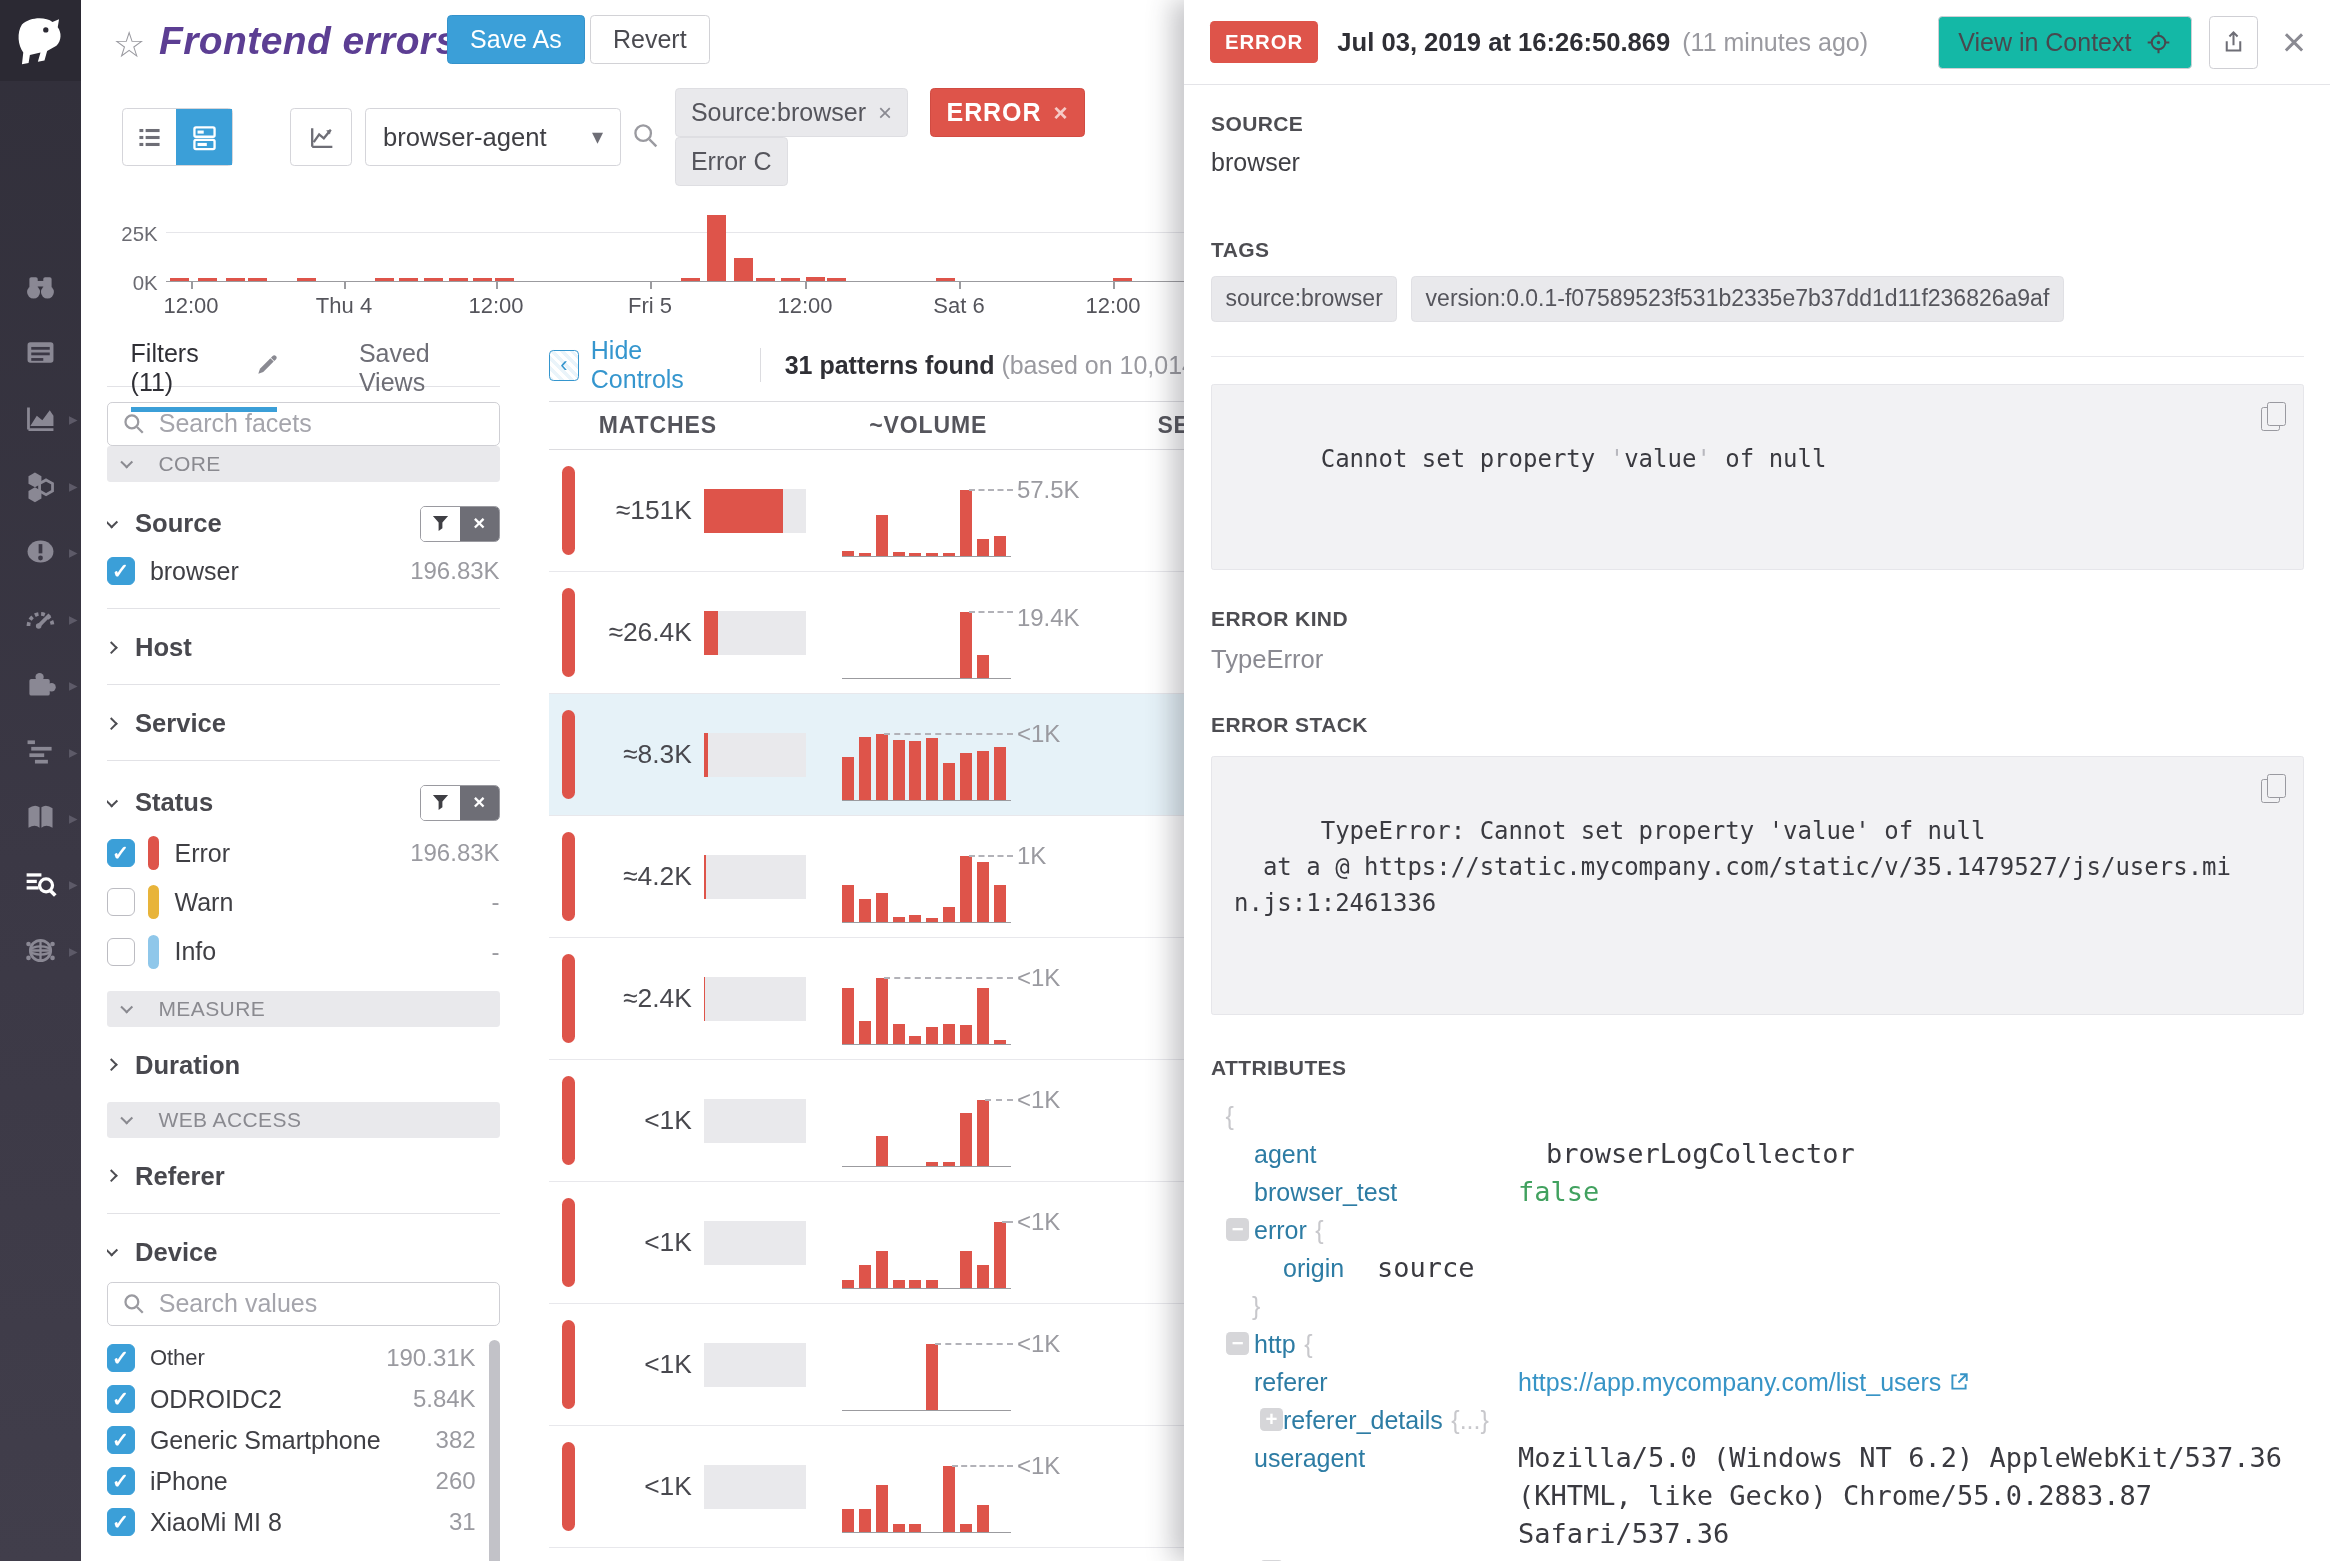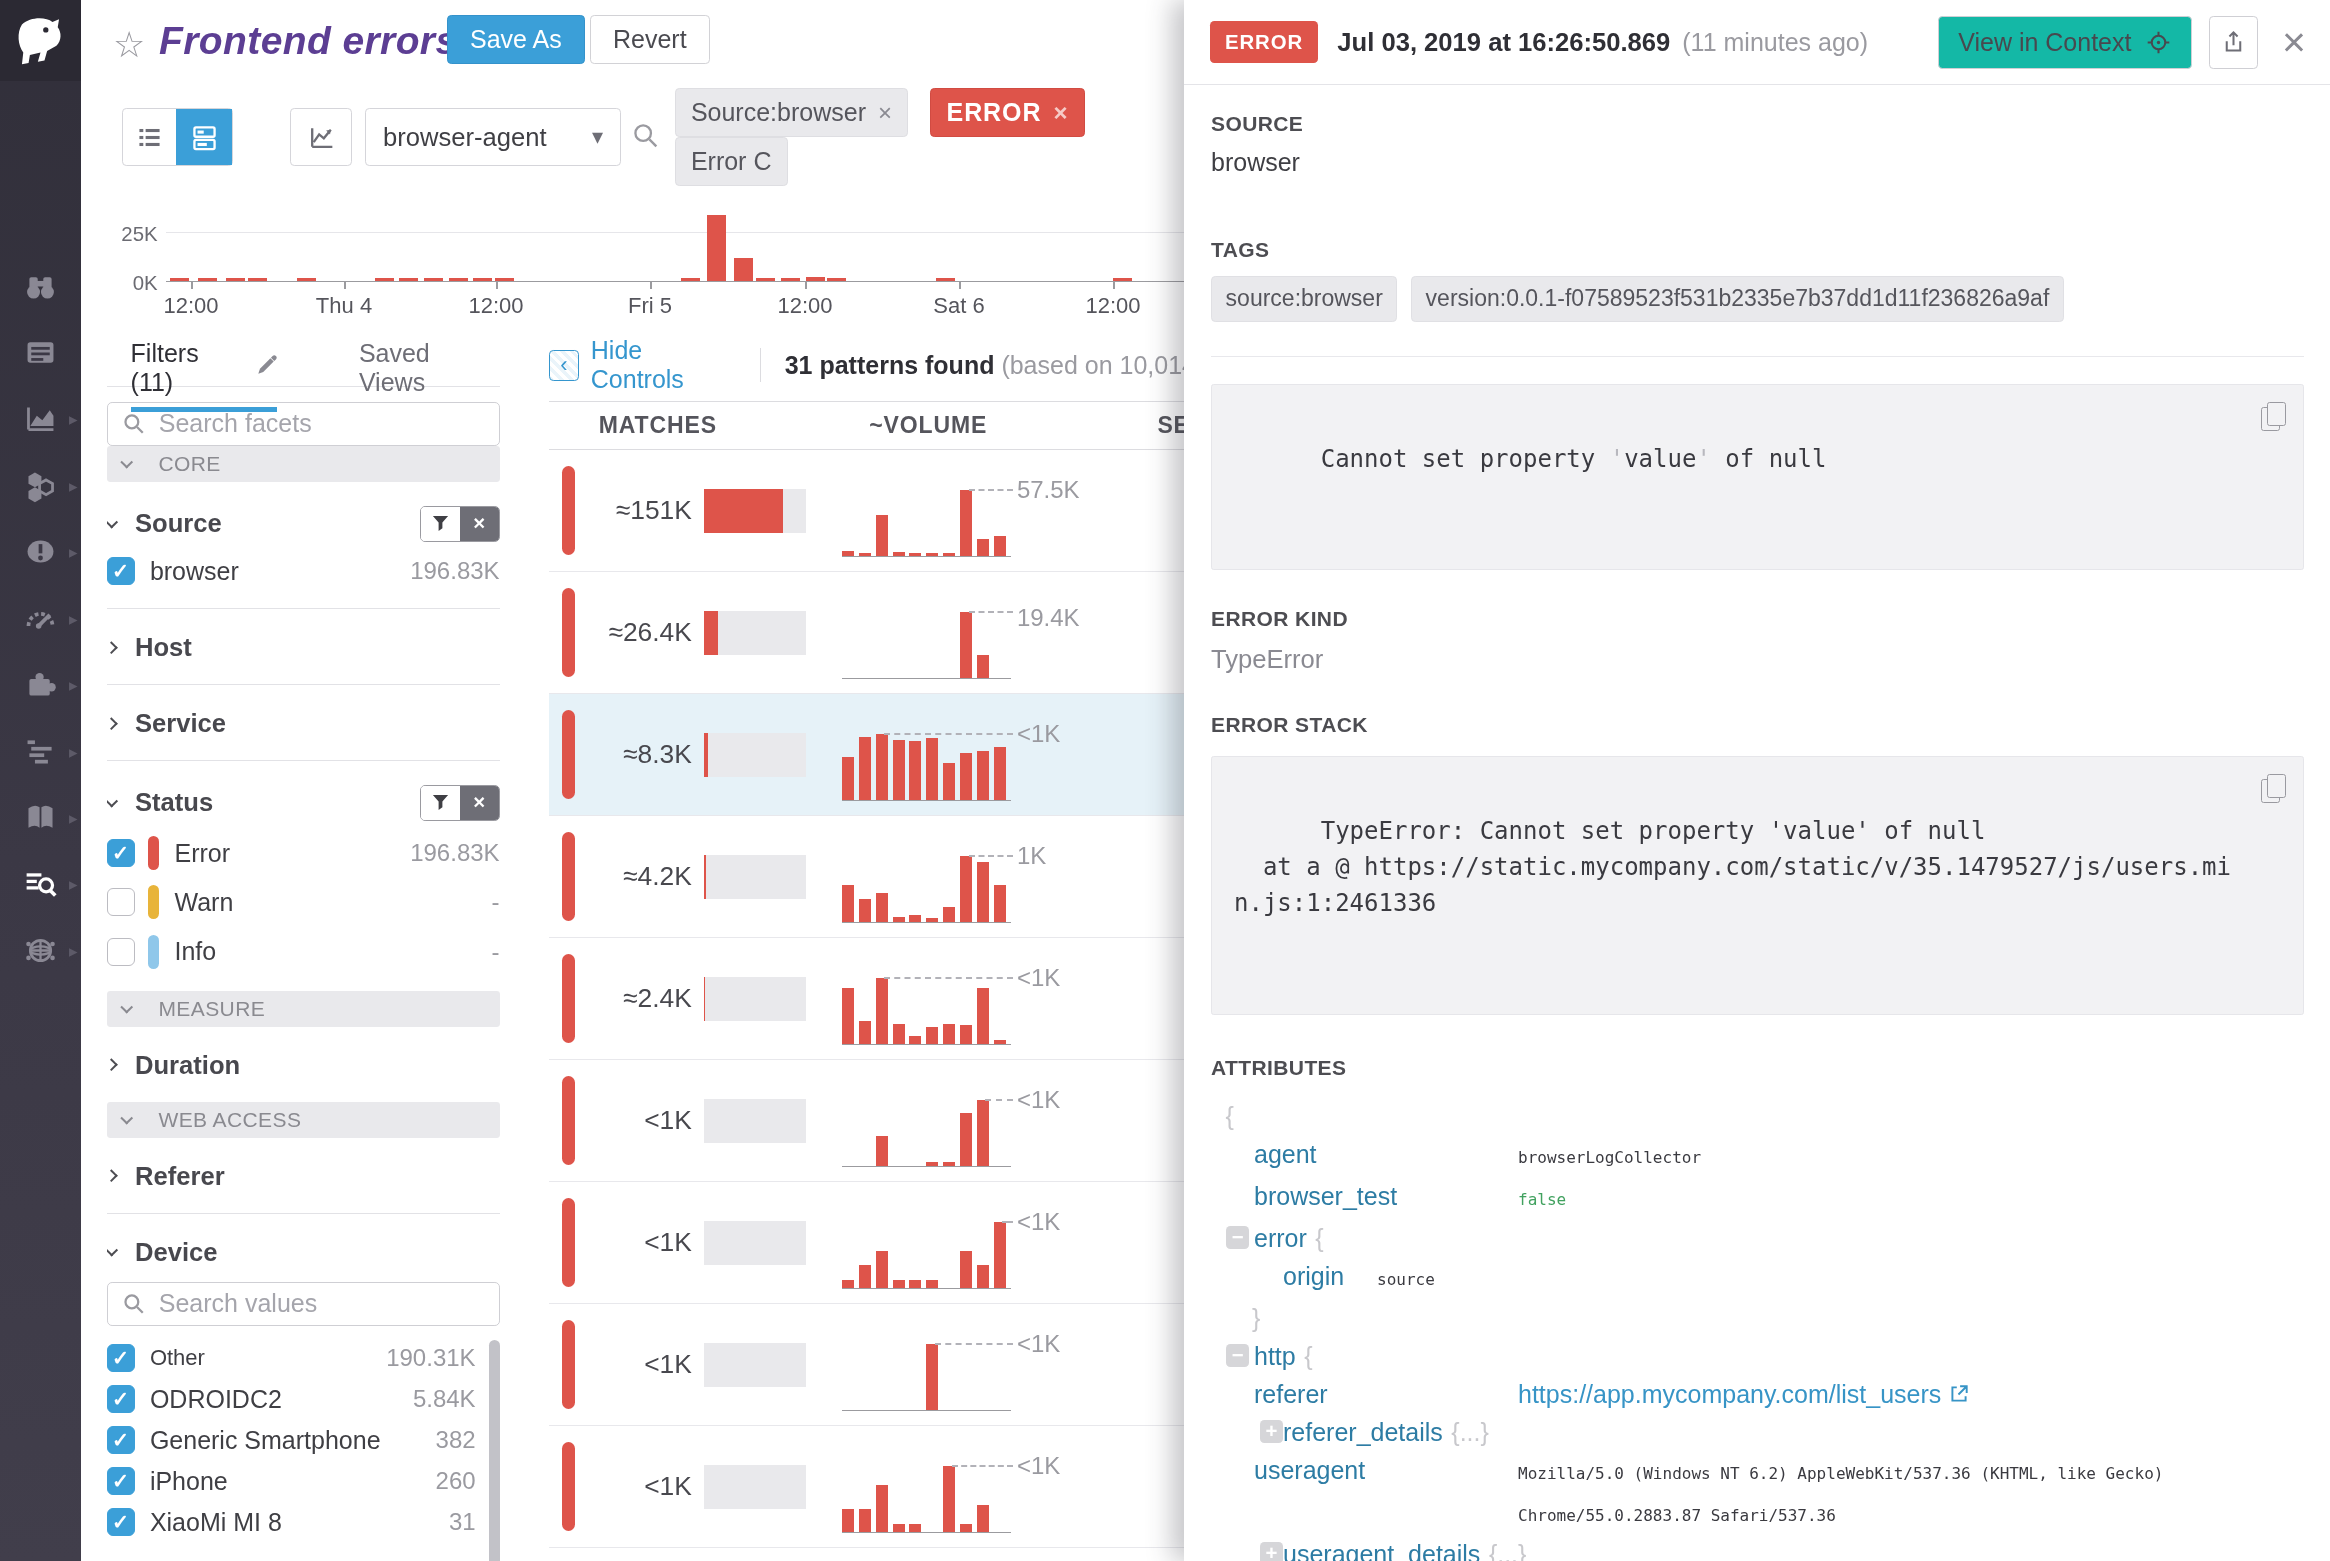--- a/index.html
+++ b/index.html
@@ -130,21 +130,21 @@
   .copy-ic { position:absolute; top:17px; right:17px; width:25.6px; height:31px; cursor:pointer; }
   .copy-ic:before { content:""; position:absolute; left:0; top:5.1px; width:17px; height:22px; border:1.7px solid #9a9aa0; border-radius:2.6px; background:#f2f2f4; }
   .copy-ic:after { content:""; position:absolute; left:6px; top:0; width:17px; height:22px; border:1.7px solid #9a9aa0; border-radius:2.6px; background:#f2f2f4; }
   .kind-value { font-size:25.6px; color:#8a8a92; margin-top:13.6px; }
   
   #attr-tree { margin-top:17px; font-size:25px; }
   .t-row { position:relative; min-height:38px; line-height:38px; display:flex; align-items:flex-start; }
   .t-brace { color:#c8c8cc; }
   .t-key { color:#2d7ca4; cursor:pointer; }
   .t-toggle { position:absolute; top:7.7px; width:23px; height:23px; background:#d6d6d9; border-radius:4.3px; color:#fff; font-size:20.4px; font-weight:bold; line-height:23px; text-align:center; cursor:pointer; }
-  .t-val { font-family:"DejaVu Sans Mono", monospace; font-size:16px; color:#3a3a40; }
+  .t-val { font-family:"DejaVu Sans Mono", monospace; font-size:27px; color:#3a3a40; }
   .t-val.kw, .t-val.num { color:#41a15f; }
   .t-val.link { font-family:"Liberation Sans", sans-serif; font-size:25px; color:#3794c6; cursor:pointer; }
   .t-ellipsis { color:#c8c8cc; margin-left:8.5px; }
 </style>
 </head>
 <body>
 
 <div id="leftnav">
   <div id="logo">
     <svg width="53" height="53" viewBox="0 0 40 40">
@@ -747,21 +747,21 @@
       <span id="stack-text">TypeError: Cannot set property 'value' of null
   at a @ https://static.mycompany.com/static/v/35.1479527/js/users.min.js:1:2461336</span>
       <span class="copy-ic"></span>
     </div>
 
     <div class="sec-label" style="margin-top:41px;">ATTRIBUTES</div>
     <div id="attr-tree">
         <div class="t-row" style="padding-left: 14.5px;">
           <span class="t-brace">{</span>
         </div>
-        <div class="t-row" style="padding-left: 43px;">
+        <div class="t-row" style="padding-left: 43px; gap: 28px;">
           <span class="t-key" style="flex:none;width:264px">agent</span>
           <span style="max-width:843px"><span class="t-val">browserLogCollector</span></span>
         </div>
         <div class="t-row" style="padding-left: 43px;">
           <span class="t-key" style="flex:none;width:264px">browser_test</span>
           <span style="max-width:843px"><span class="t-val kw">false</span></span>
         </div>
         <div class="t-row" style="padding-left: 43px;">
           <span class="t-toggle" style="left:15.3px">−</span>
           <span class="t-key">error</span>

